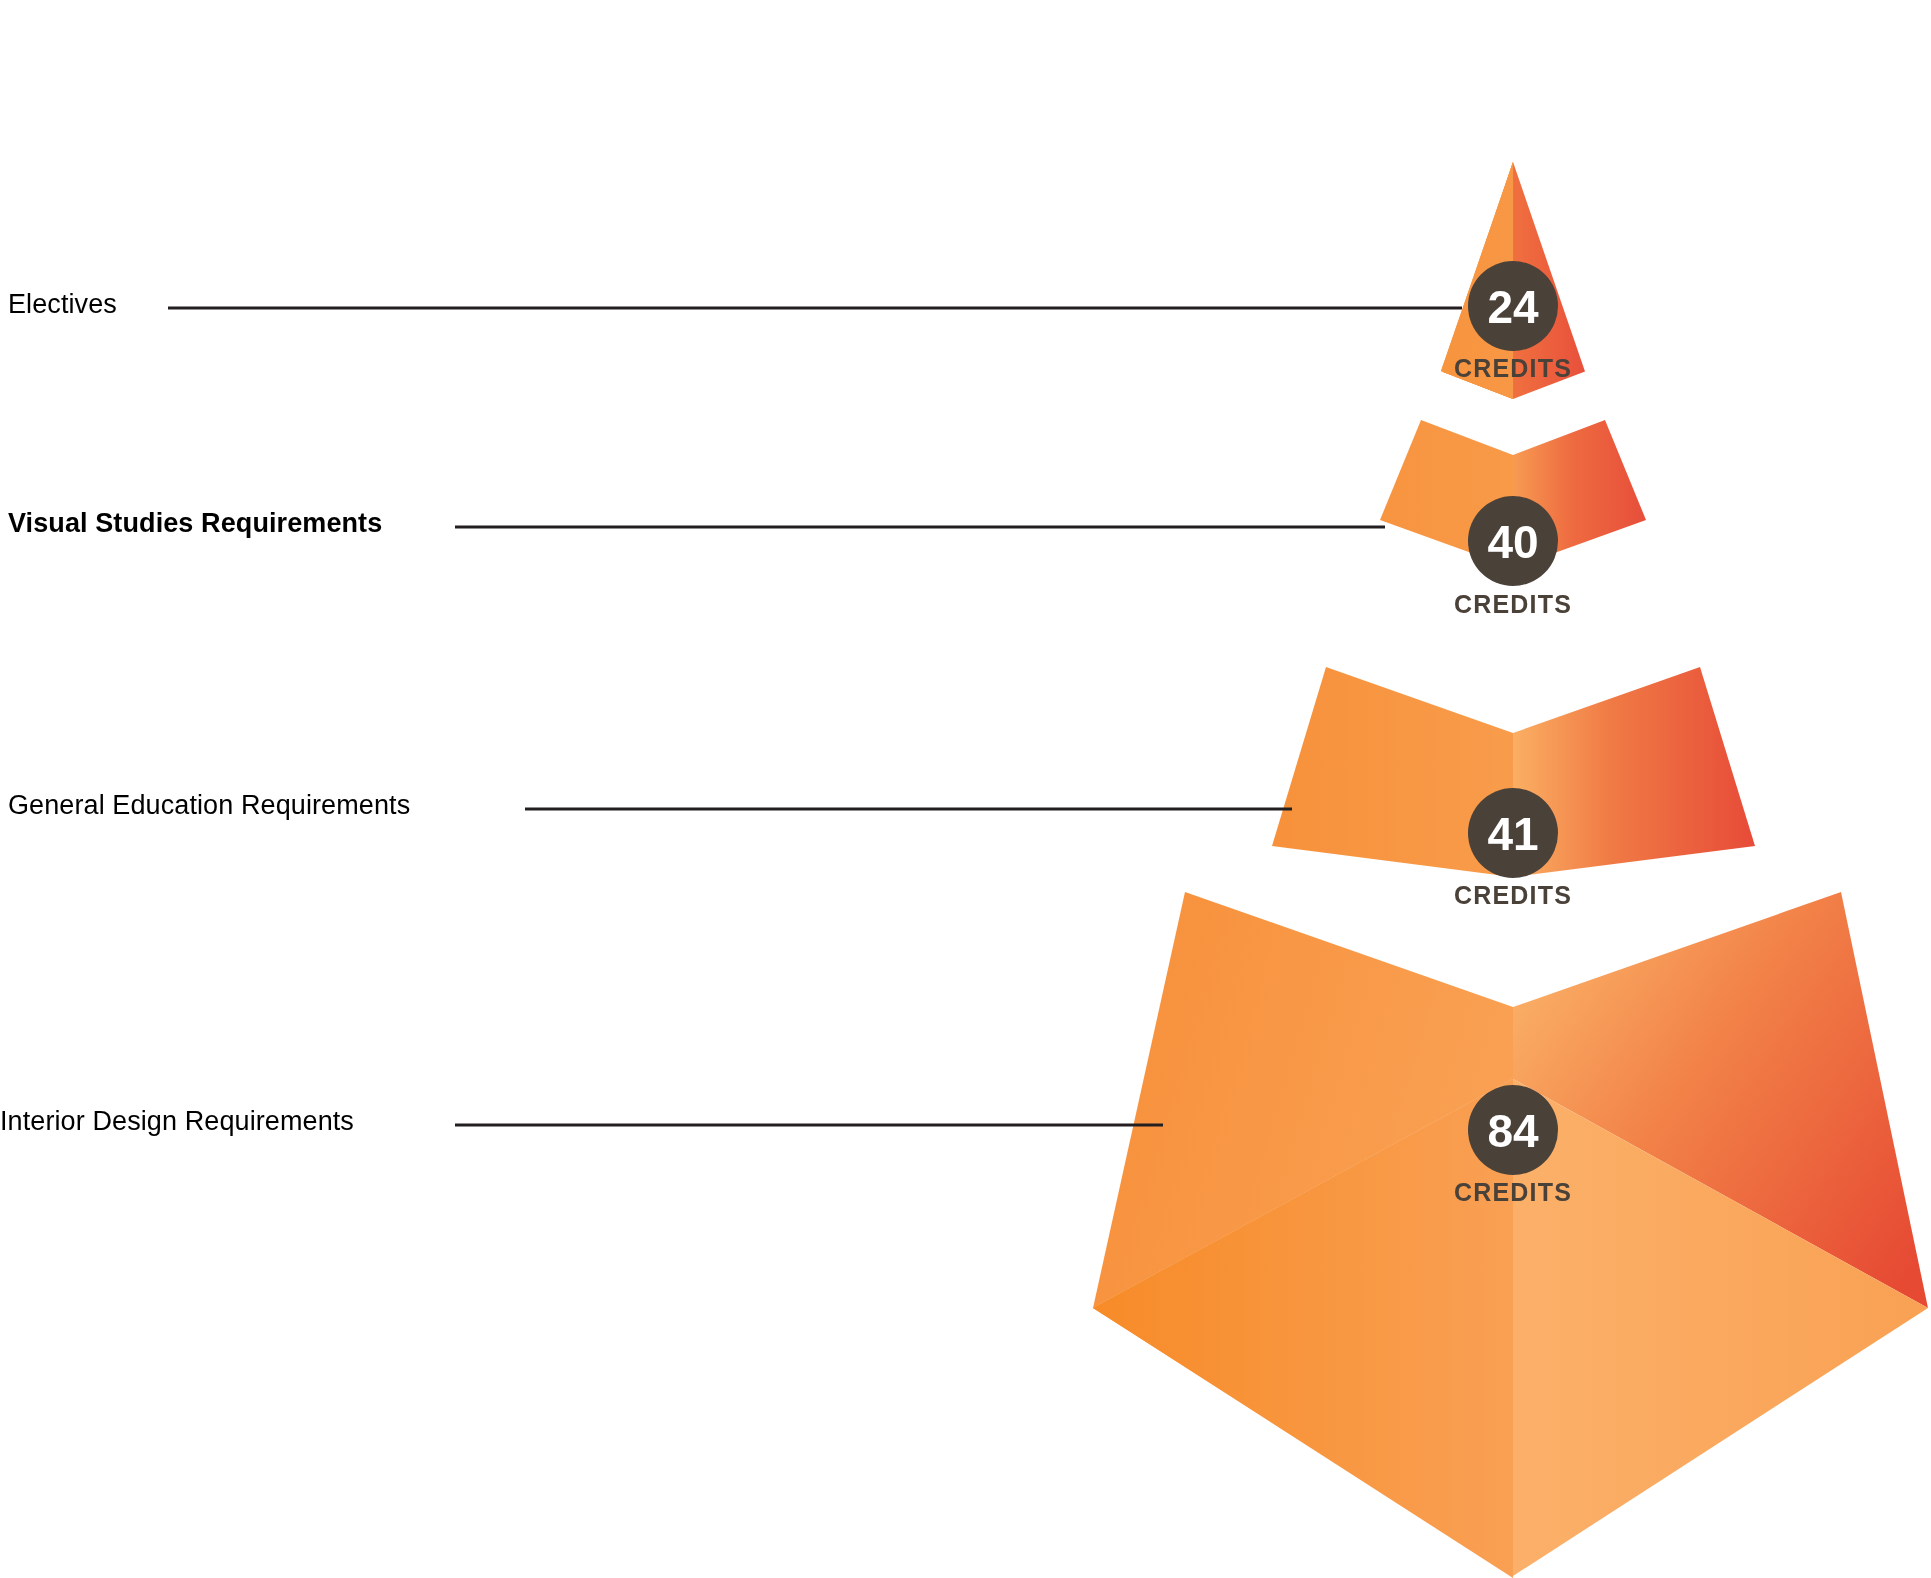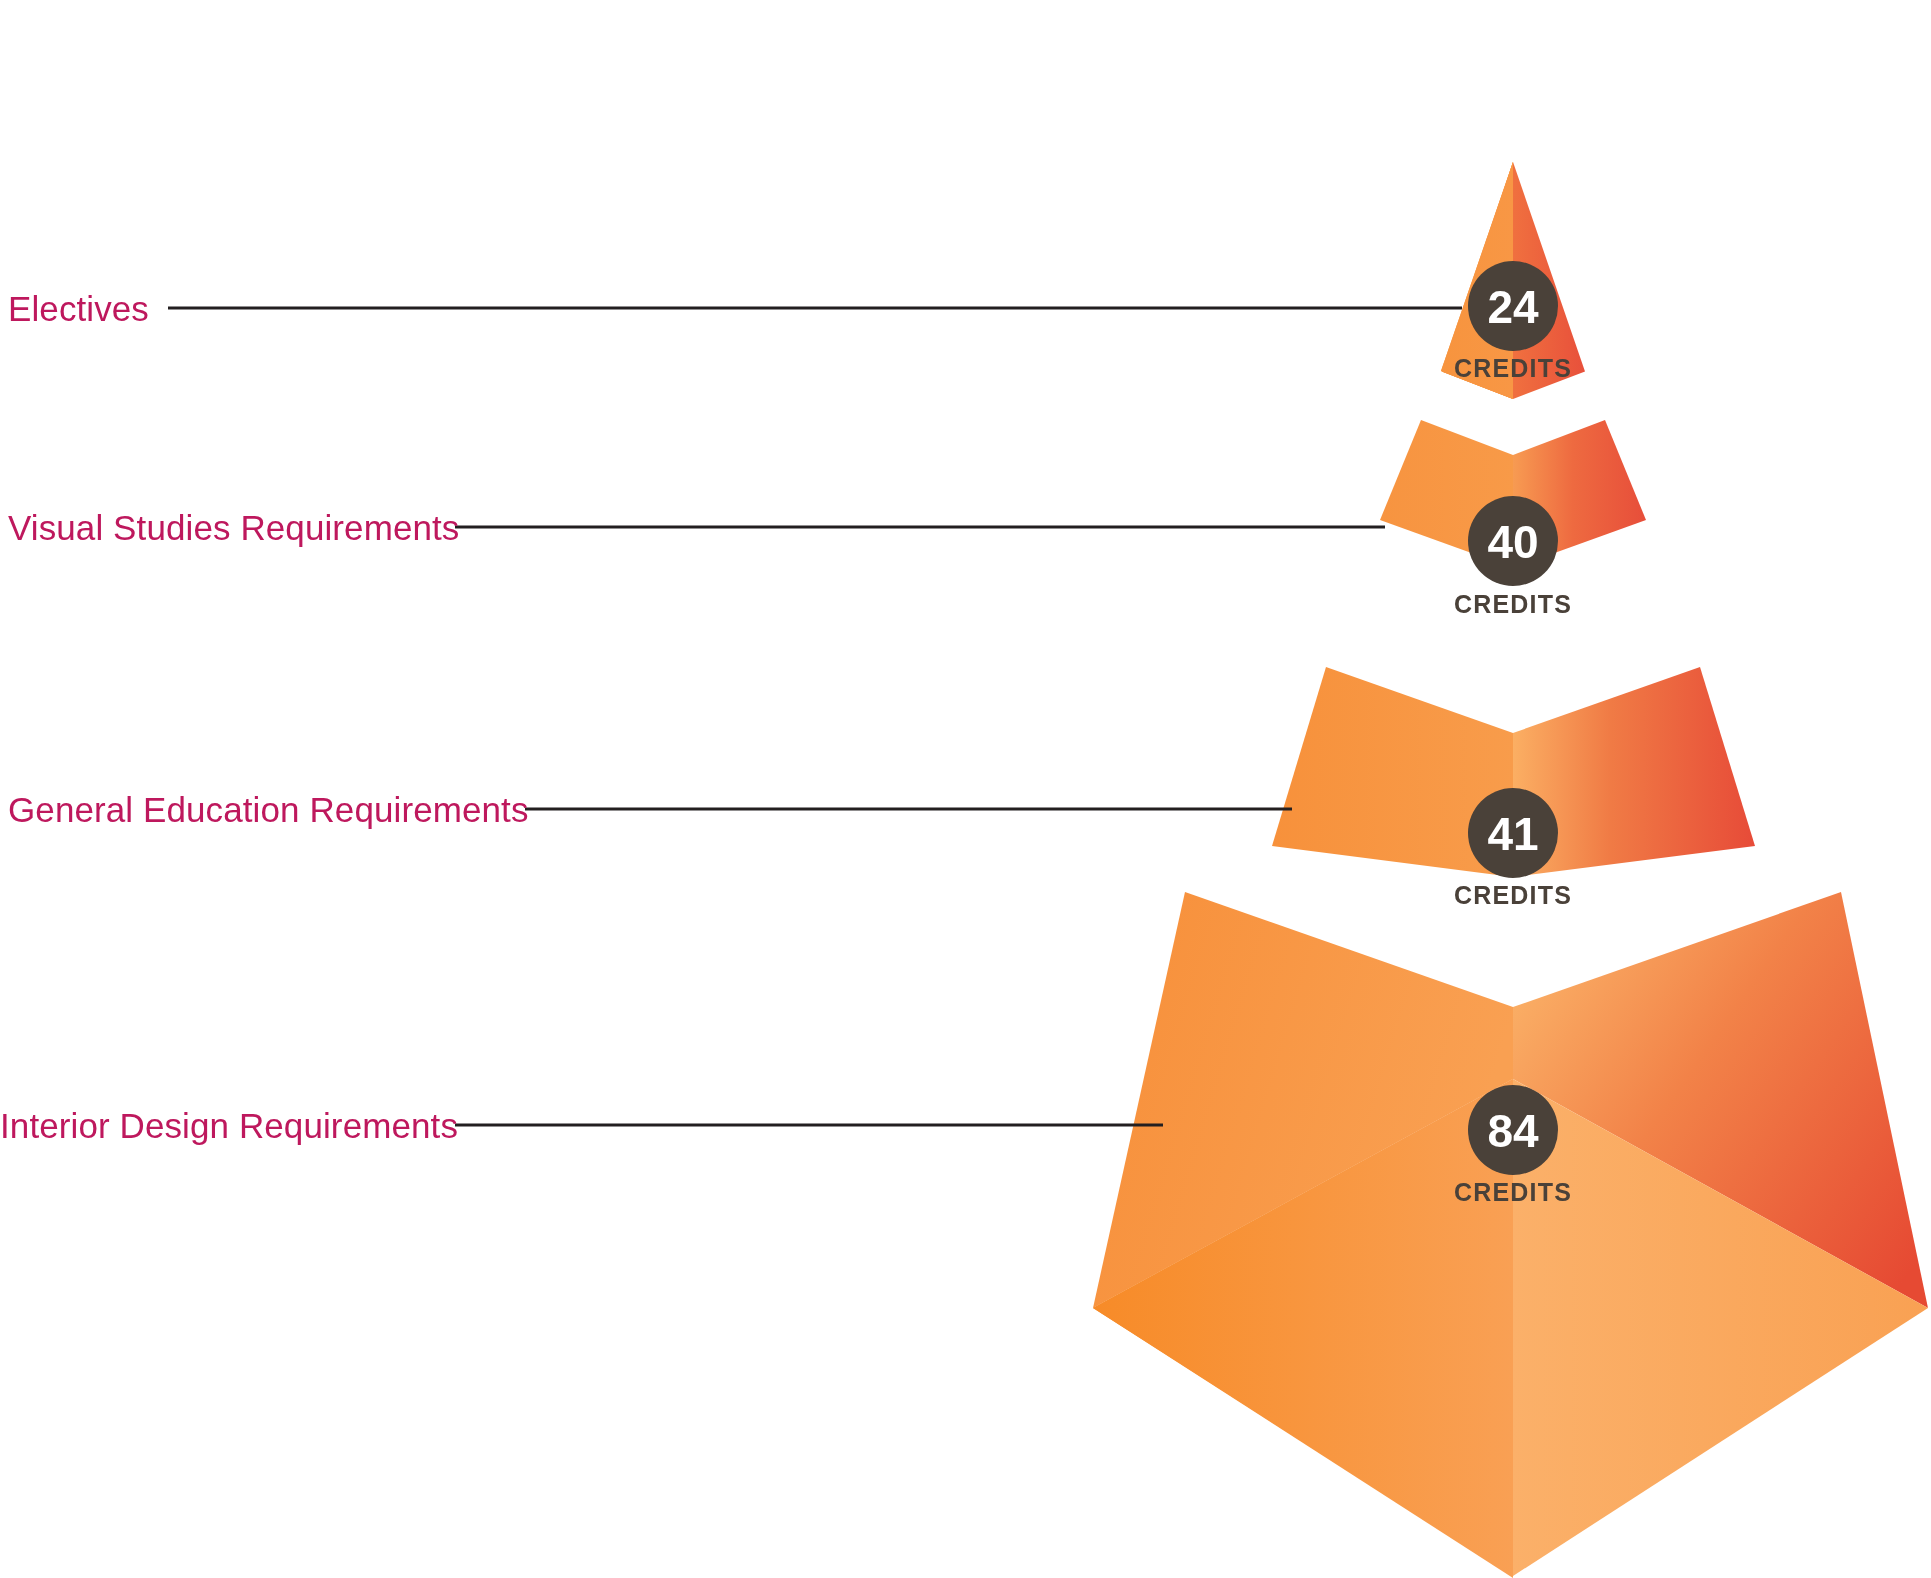--- a/index.html
+++ b/index.html
@@ -6,22 +6,22 @@
   body{
     width:1931px;height:1578px;
     font-family:"Liberation Sans", sans-serif;
     overflow:hidden;position:relative;
   }
   #stage{position:absolute;inset:0;width:1931px;height:1578px;}
   svg#pyramid{position:absolute;left:0;top:0;width:1931px;height:1578px;display:block;}
 
   .lbl{
     position:absolute;
-    font-size:35px;
-    color:#be185d;
+    font-size:27px;
+    color:#000000;
     white-space:nowrap;
     font-family:"Liberation Sans", sans-serif;
     letter-spacing:0.1px;
   }
   .credit-num{
     font-family:"Liberation Sans", sans-serif;
     font-weight:bold;
     font-size:46px;
     fill:#ffffff;
   }
@@ -145,17 +145,17 @@
     </g>
 
     <g>
       <circle cx="1513" cy="1130" r="45" fill="#4A4139"></circle>
       <text class="credit-num" x="1513" y="1147" text-anchor="middle">84</text>
       <text class="credit-word" x="1513" y="1201" text-anchor="middle">CREDITS</text>
     </g>
   </svg>
 
   <div class="lbl" style="left:8px;  top:289px;">Electives</div>
-  <div class="lbl" style="left:8px;  top:508px;">Visual Studies Requirements</div>
+  <div class="lbl" style="left:8px;  top:508px;font-weight:bold;">Visual Studies Requirements</div>
   <div class="lbl" style="left:0px;  top:1106px;">Interior Design Requirements</div>
   <div class="lbl" style="left:8px;  top:790px;">General Education Requirements</div>
 
 </div>
 
 </body></html>

